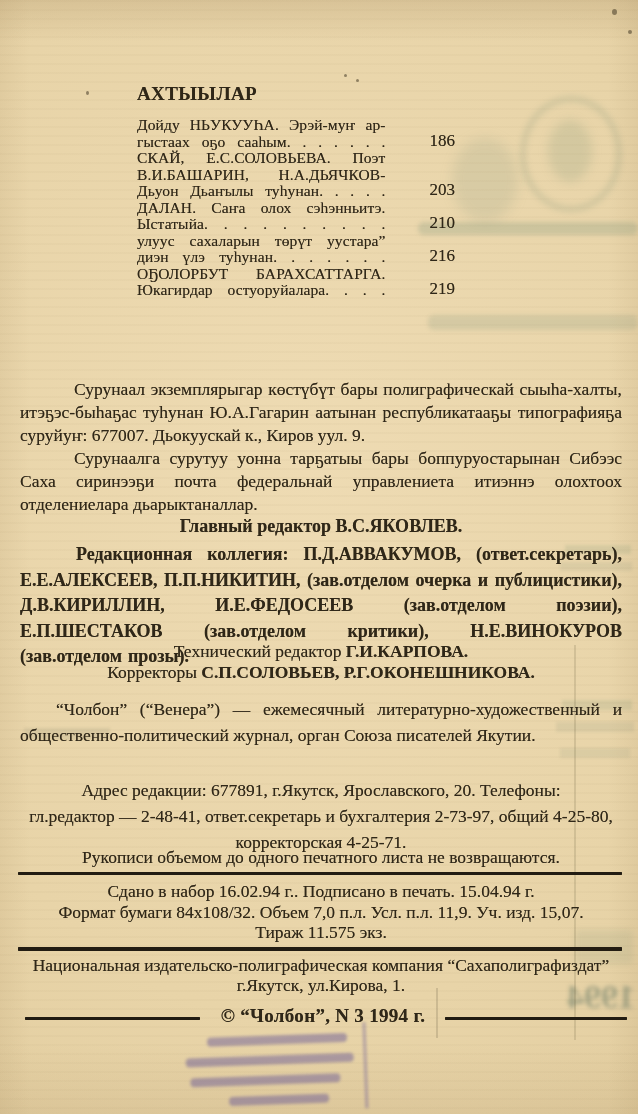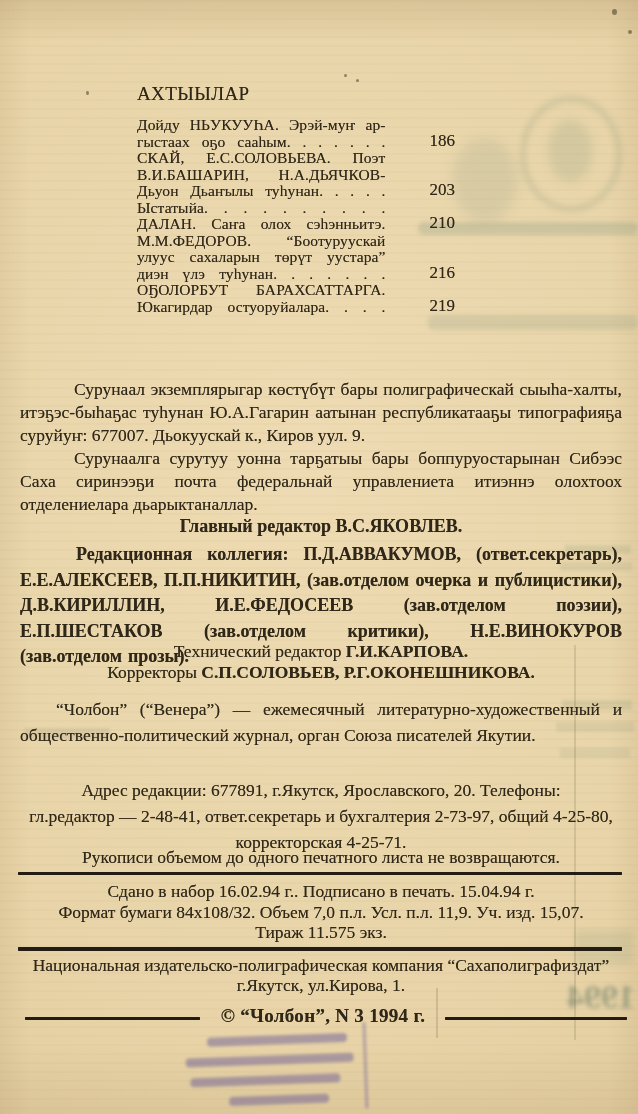--- a/index.html
+++ b/index.html
@@ -17,21 +17,21 @@
       linear-gradient(270deg, rgba(150,122,78,0.10) 0px, rgba(150,122,78,0) 30px),
       repeating-linear-gradient(180deg, rgba(120,100,60,0.03) 0px, rgba(120,100,60,0.03) 2px, rgba(255,255,255,0) 2px, rgba(255,255,255,0) 9px),
       radial-gradient(ellipse 120% 90% at 48% 42%, #eedbb3 0%, #e8d4a8 55%, #dfc99a 100%);
   }
   .ink{ text-shadow:0 0 0.5px rgba(47,39,24,0.55); }
   .abs{ position:absolute; }
 
   
   .toc{ position:absolute; left:137px; top:84px; width:326px; }
   .toc-title{
-    font-weight:normal; font-size:19px; line-height:20px;
+    font-weight:bold; font-size:19px; line-height:20px;
     letter-spacing:0.4px; margin:0 0 13px 0; white-space:nowrap;
   }
   .toc-title.second{ margin-top:11px; }
   .toc-item{ display:flex; align-items:flex-end;gap:44px; }
   .toc-lines{ width:276px; }
   .toc-line{
     font-size:15.5px; line-height:16.5px;
     text-align:justify; text-align-last:justify;
     letter-spacing:0.1px;
   }
@@ -143,29 +143,28 @@
         <div class="toc-line">СКАЙ, Е.С.СОЛОВЬЕВА. Поэт</div>
         <div class="toc-line">В.И.БАШАРИН, Н.А.ДЬЯЧКОВ-</div>
         <div class="toc-line">Дьуон Дьаҥылы туһунан. . . . .</div>
       </div>
       <div class="toc-page">203</div>
     </div>
 
 
     <div class="toc-item">
       <div class="toc-lines">
+        <div class="toc-line">ДАЛАН. Саҥа олох сэһэнньитэ.</div>
         <div class="toc-line">Ыстатыйа. . . . . . . . . .</div>
-        <div class="toc-line">ДАЛАН. Саҥа олох сэһэнньитэ.</div>
       </div>
       <div class="toc-page">210</div>
     </div>
 
     <div class="toc-item">
       <div class="toc-lines">
-        <div class="toc-line">М.М.ФЕДОРОВ. “Боотуруускай</div>
         <div class="toc-line">улуус сахаларын төрүт уустара”</div>
         <div class="toc-line">диэн үлэ туһунан. . . . . . .</div>
       </div>
       <div class="toc-page">216</div>
     </div>
 
     <div class="toc-item">
       <div class="toc-lines">
         <div class="toc-line">ОҔОЛОРБУТ БАРАХСАТТАРГА.</div>
         <div class="toc-line">Юкагирдар остуоруйалара. . . .</div>

